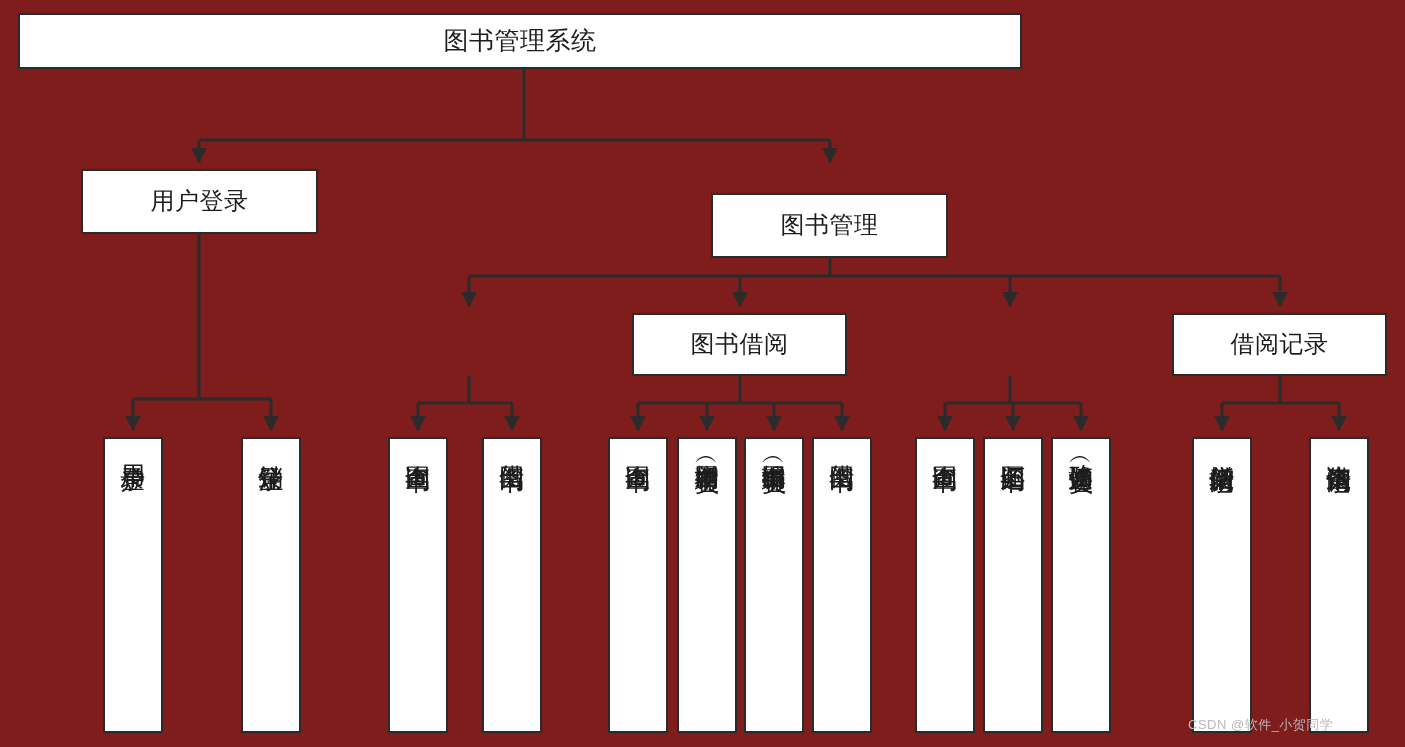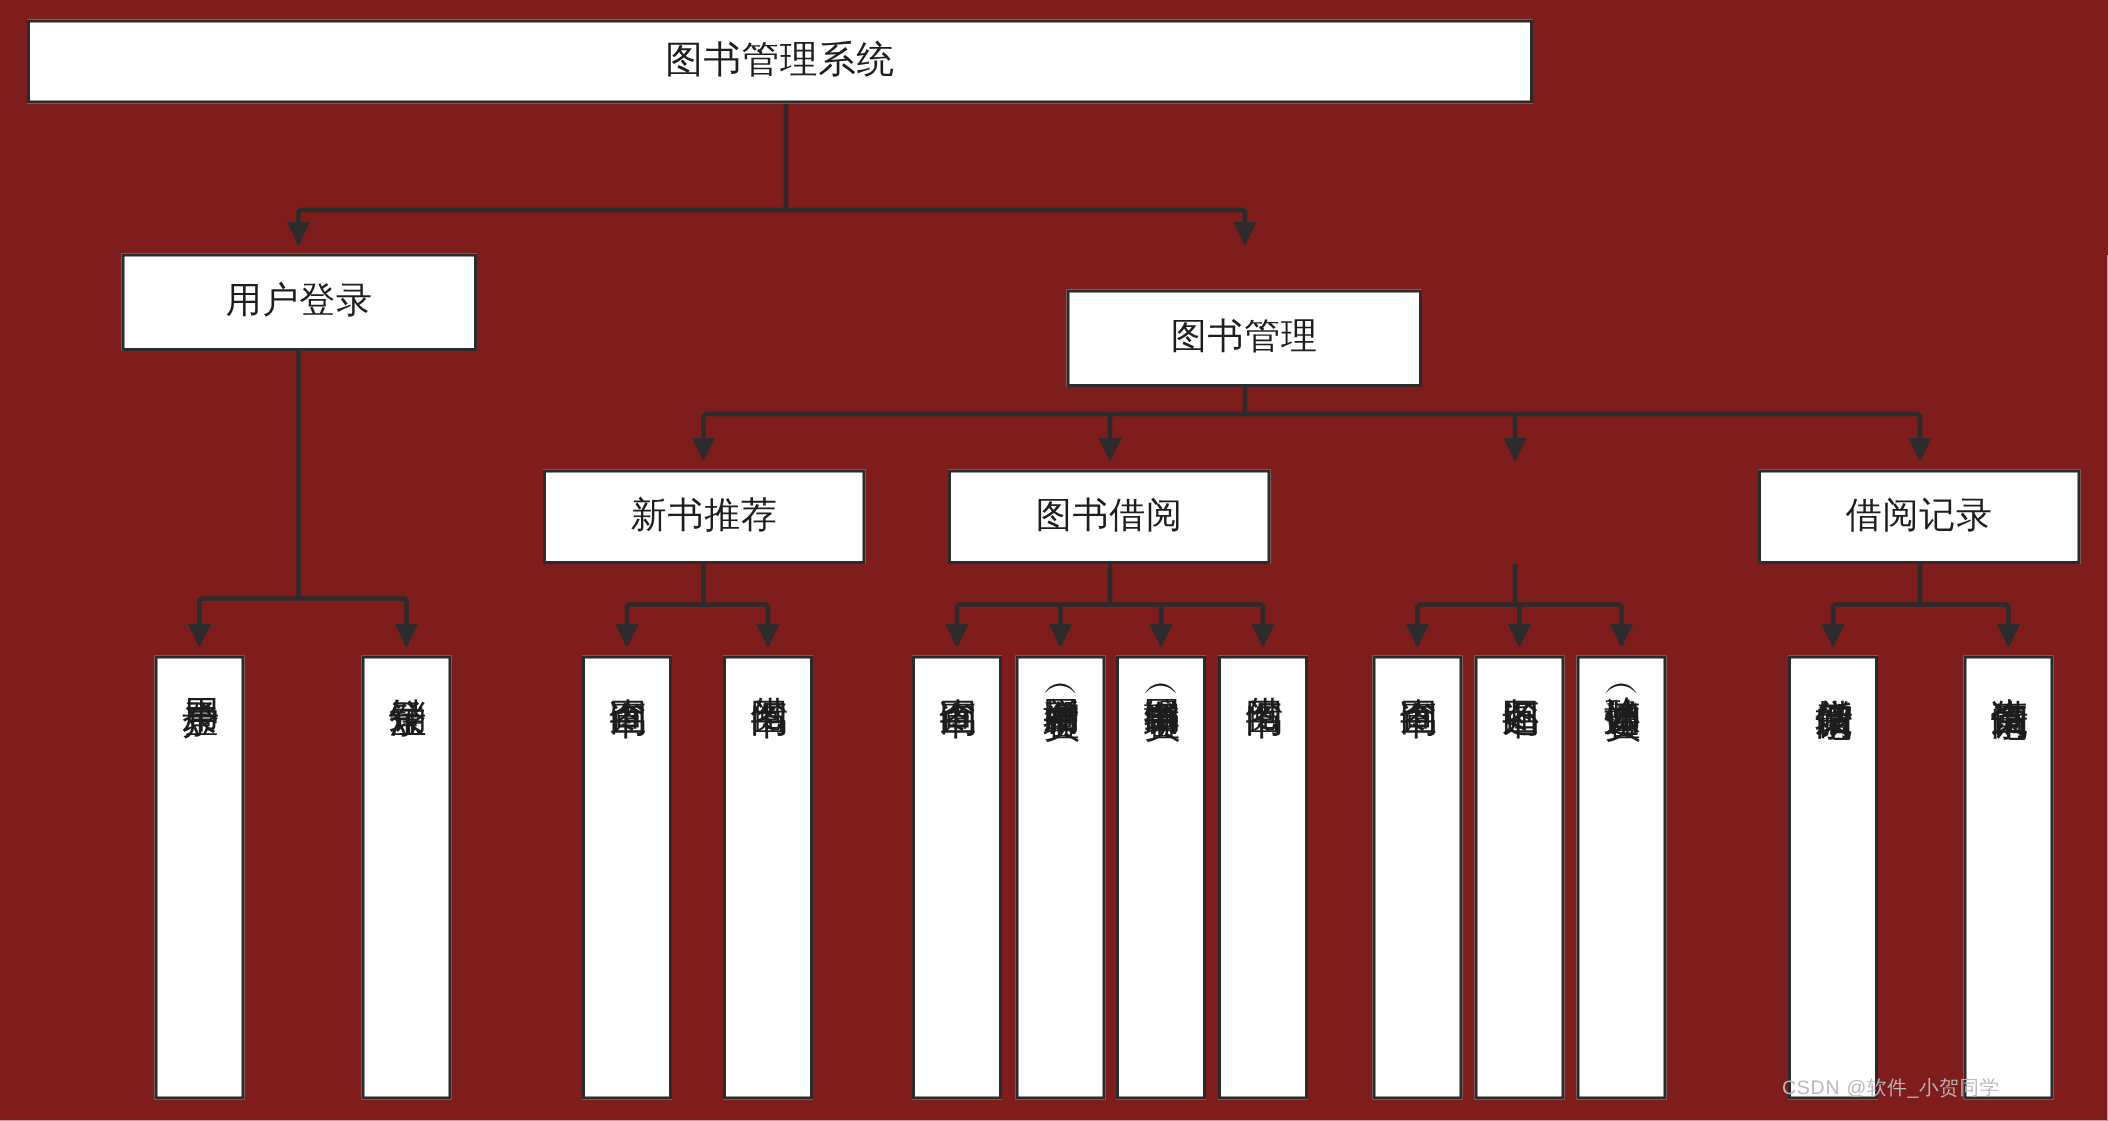--- a/index.html
+++ b/index.html
@@ -139,23 +139,20 @@
     <span class="node-label">图书管理系统</span>
   </div>
 
   <div class="node h" style="left:81px; top:169px; width:237px; height:65px;">
     <span class="node-label">用户登录</span>
   </div>
   <div class="node h" style="left:711px; top:169px; width:237px; height:65px;margin-top:24px;">
     <span class="node-label">图书管理</span>
   </div>
 
-  <div class="node h" style="left:362px; top:313px; width:215px; height:63px;">
-    <span class="node-label">新书推荐</span>
-  </div>
   <div class="node h" style="left:632px; top:313px; width:215px; height:63px;">
     <span class="node-label">图书借阅</span>
   </div>
   <div class="node h" style="left:1172px; top:313px; width:215px; height:63px;">
     <span class="node-label">借阅记录</span>
   </div>
 
   <div class="node v" style="left:103px; top:437px; width:60px; height:296px;">
     <span class="node-label">用户登录</span>
   </div>

